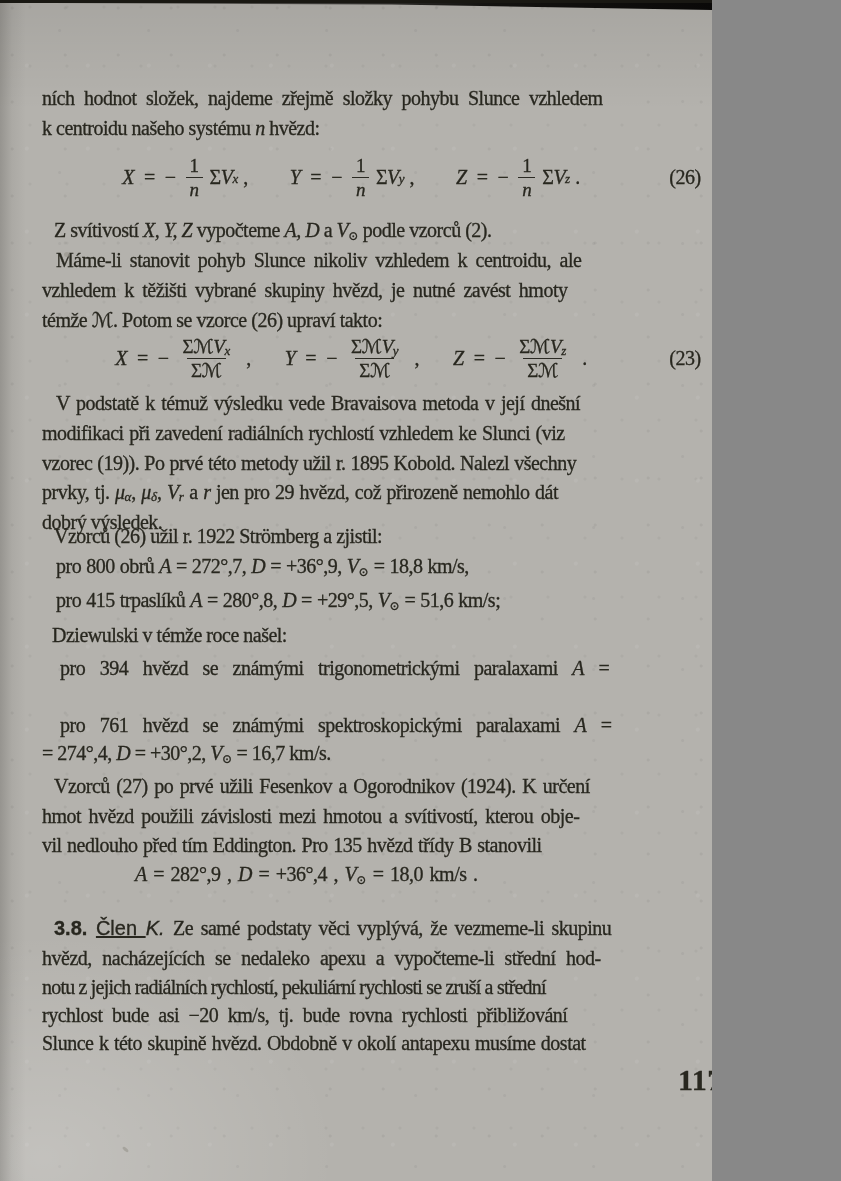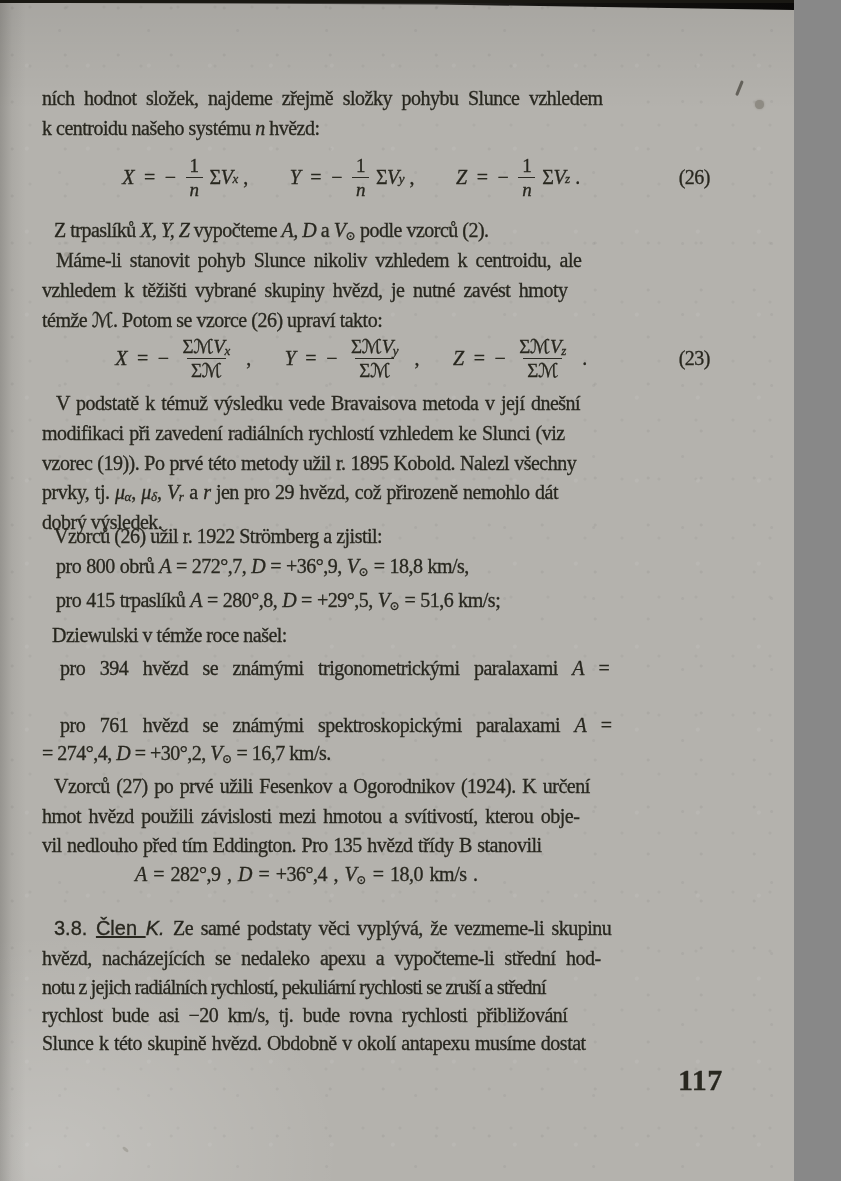--- a/index.html
+++ b/index.html
@@ -1,54 +1,54 @@
 <!DOCTYPE html>
 <html><head>
 <meta charset="utf-8">
 <style>
   html,body{margin:0;padding:0;background:#888;}
   .page{
-    position:relative;width:794px;height:1181px;overflow:hidden;
+    position:relative;width:712px;height:1181px;overflow:hidden;
     background-color:#b4b2ad;
     background-image:
       radial-gradient(ellipse 420px 320px at 6% 98%, rgba(255,255,255,0.20), transparent 70%),
       linear-gradient(to bottom, rgba(0,0,0,0.07), transparent 110px),
       radial-gradient(circle at 23% 17%, rgba(0,0,0,0.05) 0 1px, transparent 2px),
       radial-gradient(circle at 67% 43%, rgba(0,0,0,0.045) 0 1px, transparent 2px),
       radial-gradient(circle at 44% 79%, rgba(255,255,255,0.07) 0 1.5px, transparent 2.5px),
       radial-gradient(circle at 81% 12%, rgba(0,0,0,0.04) 0 1px, transparent 2px);
     background-size:auto,auto,53px 47px,89px 71px,61px 83px,37px 59px;
     font-family:"Liberation Serif","DejaVu Serif","DejaVu Sans",serif;
     font-size:20px;line-height:28px;color:#28271f;letter-spacing:-0.5px;
     -webkit-text-stroke:0.3px currentColor;
   }
   .tl{position:absolute;white-space:nowrap;}
   .sg-it{font-style:italic;}
   .sg-frak{font-family:"DejaVu Sans","DejaVu Serif",serif;font-style:normal;font-size:1.02em;}
-  .sg-bs{font-family:"Liberation Sans","DejaVu Sans",sans-serif;font-weight:400;letter-spacing:0;margin-top:48px;}
+  .sg-bs{font-family:"Liberation Sans","DejaVu Sans",sans-serif;font-weight:700;letter-spacing:0;margin-top:48px;}
   .sg-sn{font-family:"Liberation Sans","DejaVu Sans",sans-serif;letter-spacing:0;text-decoration:underline;}
   .sg-sni{font-family:"Liberation Sans","DejaVu Sans",sans-serif;font-style:italic;letter-spacing:0;}
   sub{line-height:0;letter-spacing:0;}
   sub.sg-sub{font-style:italic;font-size:13px;position:relative;top:2px;vertical-align:baseline;}
   sub.sg-subo{font-style:normal;font-size:12px;position:relative;top:3px;vertical-align:baseline;}
   
   .formula{position:absolute;left:42px;width:668px;display:flex;align-items:center;}
   .eqbody{flex:1;display:flex;justify-content:center;align-items:center;}
   .eqpart{display:inline-flex;align-items:center;white-space:nowrap;}
   .gap26{margin-right:42px;} .gap27{margin-right:34px;}
   .eqrel{margin:0 10px;}
   .eqminus{margin-right:10px;}
   .eqsigma{font-style:normal;}
   .eqsub{font-style:italic;font-size:13px;position:relative;top:2px;vertical-align:baseline;}
   .eqsep{margin-left:5px;}
   .frac{display:inline-flex;flex-direction:column;align-items:center;margin-right:7px;transform:translateY(1px);}
   .fnum{display:block;padding:0 4px;line-height:22px;font-size:19px;}
   .fden{display:block;border-top:1.7px solid #2b2a23;padding:1px 4px 0;line-height:22px;font-size:19px;}
   .fv-it{font-style:italic;}
-  .eqnum{width:50px;text-align:right;}
+  .eqnum{width:50px;text-align:center;}
   .page-number{position:absolute;font-weight:700;font-size:30px;letter-spacing:0.5px;}
   
   .edge-top{position:absolute;top:0;left:0;right:0;height:10px;z-index:5;
     background:linear-gradient(to right, rgba(12,11,9,0.0) 0, rgba(12,11,9,0.45) 8%, rgba(12,11,9,0.55) 30%, rgba(12,11,9,0.95) 68%, #0a0908 100%);
     clip-path:polygon(0 0,100% 0,100% 100%,55% 45%,0 28%);}
   .edge-top-line{position:absolute;top:0;left:0;right:0;height:3px;background:#191813;z-index:6;}
   .edge-right{position:absolute;top:0;bottom:0;left:829px;width:12px;z-index:4;
     background:linear-gradient(to bottom,#070606,#21201c 22%,#322f2b 65%,#3a3833 100%);}
   .edge-right-hl{position:absolute;top:0;bottom:0;left:826px;width:3px;background:rgba(210,207,199,0.25);z-index:4;}
   .edge-left{position:absolute;top:0;bottom:0;left:0;width:26px;z-index:3;
@@ -115,21 +115,21 @@
         </span>
         <span class="eqsigma">Σ</span>
           <span class="sg-it">V</span>
           <sub class="eqsub">z</sub>
           <span class="eqsep">.</span>
       </span>
     </span>
     <span class="eqnum">(26)</span>
   </div>
 
-  <div class="tl" style="top:216px;left:54px"><span>Z trpaslíků </span><span class="sg-it">X, Y, Z</span><span> vypočteme </span><span class="sg-it">A, D</span><span> a </span><span class="sg-it">V</span><sub class="sg-subo">⊙</sub><span> podle vzorců (2).</span></div>
+  <div class="tl" style="top:216px;left:54px"><span>Z svítivostí </span><span class="sg-it">X, Y, Z</span><span> vypočteme </span><span class="sg-it">A, D</span><span> a </span><span class="sg-it">V</span><sub class="sg-subo">⊙</sub><span> podle vzorců (2).</span></div>
   <div class="tl" style="top:246px;left:56px;word-spacing:4px"><span>Máme-li stanovit pohyb Slunce nikoliv vzhledem k centroidu, ale</span></div>
   <div class="tl" style="top:276px;left:42px;word-spacing:4px"><span>vzhledem k těžišti vybrané skupiny hvězd, je nutné zavést hmoty</span></div>
   <div class="tl" style="top:306px;left:42px"><span>témže </span><span class="sg-frak">ℳ</span><span>. Potom se vzorce (26) upraví takto:</span></div>
 
   <div class="formula" style="top:328px;height:60px">
     <span class="eqbody">
       <span class="eqpart gap27">
         <span class="sg-it">X</span>
         <span class="eqrel">=</span>
         <span class="eqminus">−</span>

